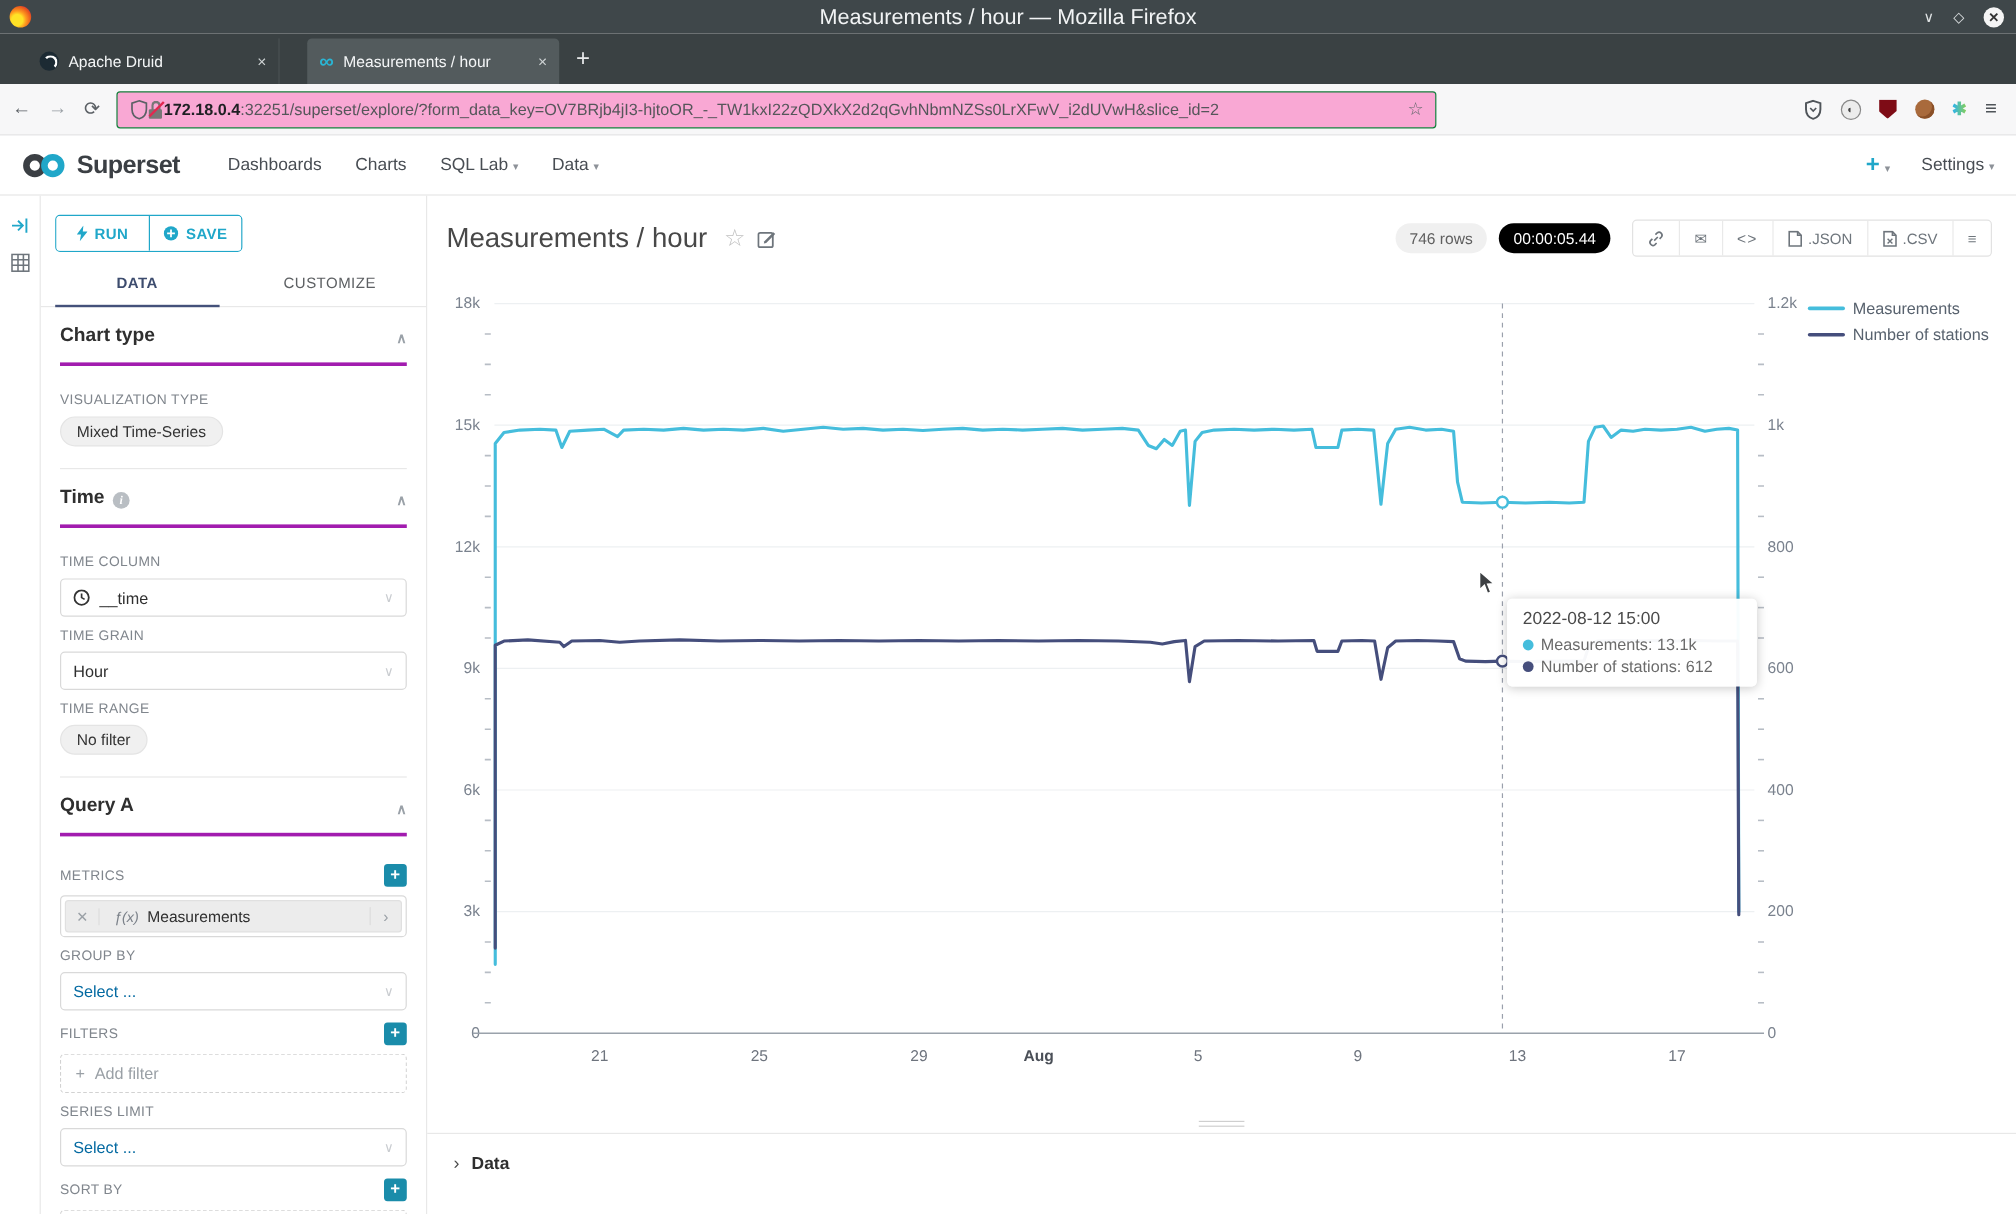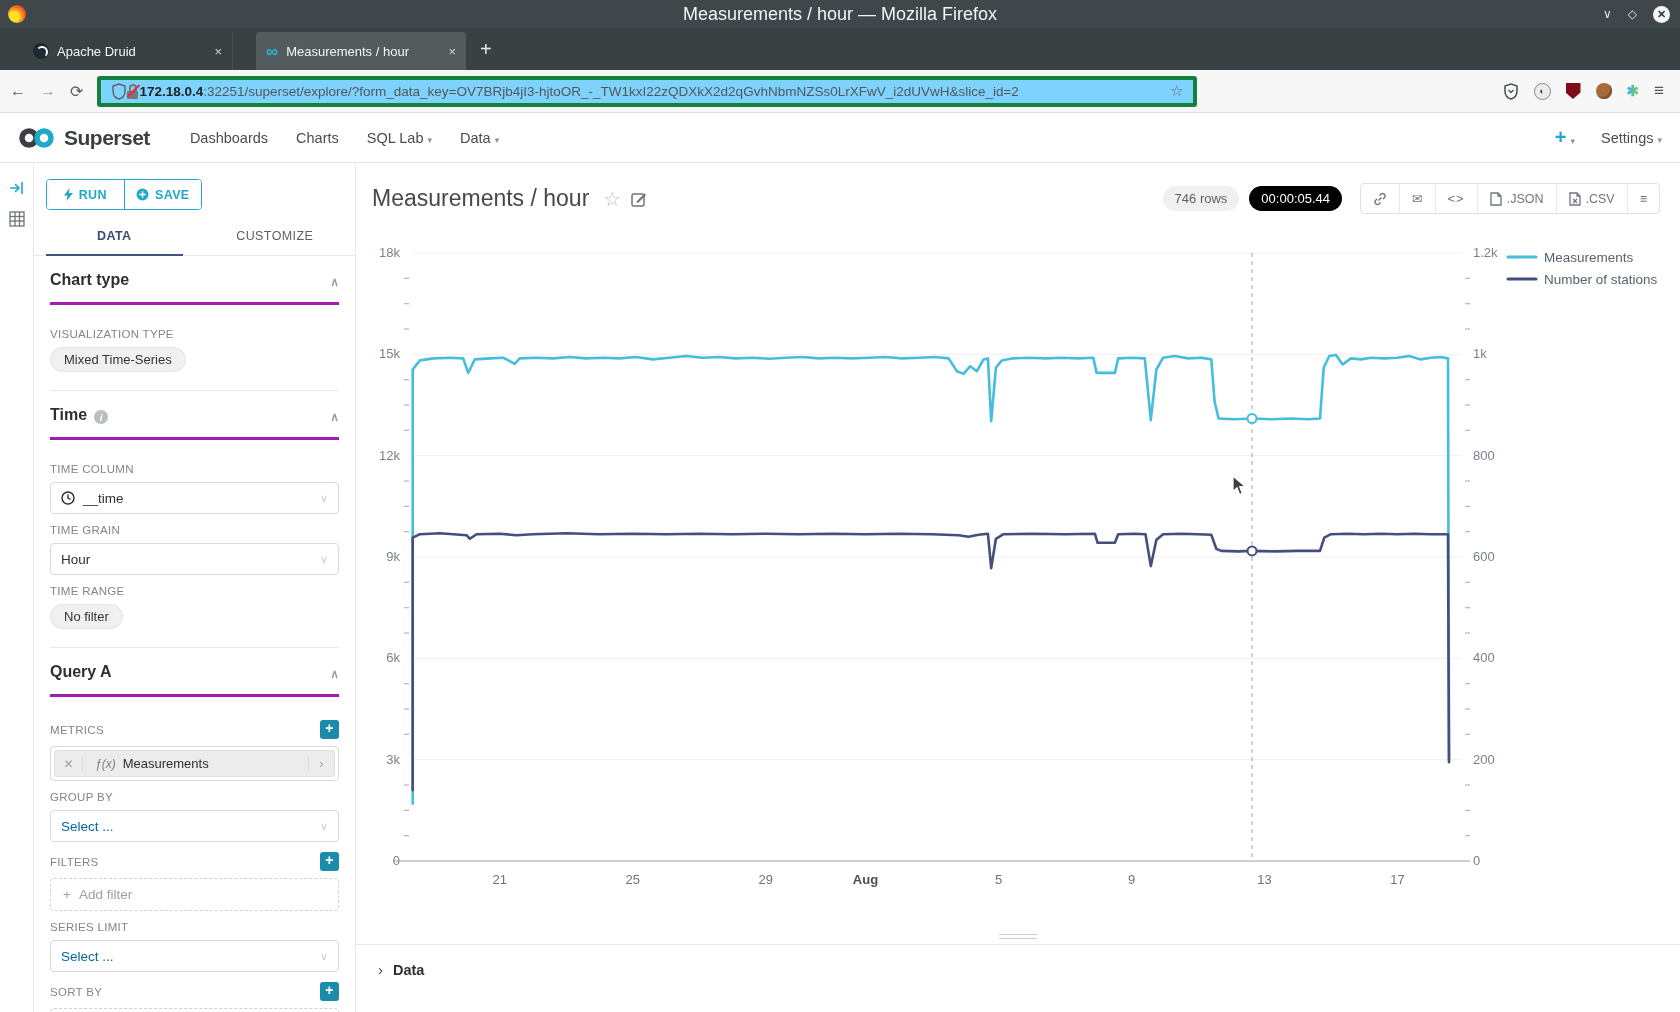--- a/index.html
+++ b/index.html
@@ -24,21 +24,21 @@
   .tab-close { color:#cfd4d5; font-size:13px; }
   .newtab { color:#e8eaeb; font-size:20px; padding:0 14px; align-self:center; }
   .druid-ico { width:16px; height:16px; border-radius:50%; background:#1c2a33; position:relative; }
   .druid-ico::after { content:""; position:absolute; left:3px; top:3px; width:8px; height:8px;
     border-radius:50%; border:2px solid #fff; border-left-color:transparent; border-bottom-color:transparent; }
   .ss-ico { color:#2ab5d4; font-size:17px; font-weight:bold; line-height:1; }
 
   .urlbar { height:43px; background:#f7f7f8; border-bottom:1px solid #e0e0e2; display:flex; align-items:center; padding:0 10px; gap:14px; }
   .nav-glyph { color:#5c6166; font-size:16px; }
   .nav-glyph.dim { color:#9aa0a5; }
-  .url-field { flex:0 0 1100px; height:31px; background:#7dd3fc; border:4px solid #15803d; border-radius:3px;
+  .url-field { flex:0 0 1100px; height:31px; background:#f9a8d4; border:1px solid #15803d; border-radius:3px;
     display:flex; align-items:center; padding:0 10px; gap:0; font-size:13.5px; }
   .url-text { flex:1; white-space:nowrap; overflow:hidden; color:#55565a; }
   .url-host { color:#1f2024; font-weight:bold; }
   .lock-wrap { position:relative; width:12px; height:15px; }
   .lock-body { position:absolute; bottom:0; width:11px; height:8px; background:#777; border-radius:1px; }
   .lock-sh { position:absolute; top:0; left:1.5px; width:8px; height:8px; border:2px solid #777;
     border-bottom:none; border-radius:5px 5px 0 0; }
   .lock-slash { position:absolute; left:-2px; top:6px; width:17px; height:2px; background:#e22850; transform:rotate(-45deg); }
   .ext-icons { display:flex; align-items:center; gap:15px; margin-left:auto; padding-right:6px; }
   .shield-svg { width:16px; height:17px; }
@@ -436,20 +436,31 @@
           <line x1="896.0332488917036" x2="896.0332488917036" y1="20" y2="628" stroke="#9aa0ac" stroke-width="1" stroke-dasharray="4 4"></line>
           <path d="M56.7,570.6L56.7,136.5L64.0,127.4L77.3,125.4L93.9,124.7L107.2,125.4L112.2,139.9L118.8,126.4L133.8,125.4L147.1,124.7L158.7,130.8L163.7,125.4L180.4,124.7L197.0,125.4L213.6,124.0L230.2,125.4L246.8,124.7L263.5,125.4L280.1,124.0L296.7,126.4L313.3,124.7L330.0,123.0L346.6,124.7L363.2,124.0L379.8,125.4L396.5,124.7L413.1,125.7L429.7,124.7L446.3,124.0L463.0,125.4L479.6,124.7L496.2,125.4L512.8,124.7L529.5,124.0L546.1,125.4L562.7,124.7L579.3,124.0L592.6,125.4L600.9,138.2L607.6,140.9L614.2,133.2L620.9,138.2L627.5,126.4L631.9,125.4L635.2,188.2L639.9,134.8L645.8,127.4L655.8,125.4L672.4,124.7L689.1,125.4L705.7,124.7L722.3,125.4L737.3,124.7L740.6,139.9L758.9,139.9L762.2,125.4L775.5,124.7L788.8,125.4L794.8,187.2L800.4,136.5L807.1,124.7L818.7,123.0L832.0,125.4L845.3,124.7L855.3,126.4L858.6,168.6L862.6,185.5L878.6,186.2L896.0,185.5L915.2,186.2L935.1,185.5L951.7,186.2L964.0,185.5L967.7,134.8L973.3,123.0L980.0,122.0L986.6,131.5L994.9,125.4L1004.9,126.4L1014.9,124.7L1028.2,125.4L1041.5,124.7L1053.1,123.0L1064.8,126.4L1074.7,124.7L1084.7,124.0L1092.0,125.4L1093.0,526.7" fill="none" stroke="#45bddc" stroke-width="2.6" stroke-linejoin="round" stroke-linecap="round"></path>
           <path d="M56.7,557.1L56.7,304.7L64.0,301.2L83.9,300.2L110.5,302.2L113.9,305.8L120.5,301.2L143.8,300.7L160.4,302.2L177.0,301.2L210.3,300.2L243.5,301.2L276.8,300.7L310.0,301.2L343.3,300.7L376.5,301.2L409.8,300.7L443.0,301.2L476.3,300.7L509.5,301.2L542.8,300.7L576.0,301.2L602.6,302.2L612.6,303.7L622.6,301.7L631.9,300.7L635.2,335.1L639.9,305.8L647.5,301.2L675.8,300.7L709.0,301.2L738.9,300.7L741.6,309.8L758.9,309.8L762.2,301.2L778.8,300.7L789.5,301.2L794.8,333.1L800.4,306.8L807.1,301.2L825.4,300.7L842.0,301.2L855.3,301.7L860.3,315.9L865.3,317.9L881.9,318.4L896.0,317.9L918.5,318.4L941.8,317.9L964.0,317.9L968.3,304.7L975.0,301.2L991.6,300.7L1008.2,301.2L1024.9,300.7L1041.5,301.2L1058.1,300.7L1074.7,301.2L1092.0,301.2L1093.0,529.2" fill="none" stroke="#454e7c" stroke-width="2.6" stroke-linejoin="round" stroke-linecap="round"></path>
           <circle cx="896.0332488917036" cy="185.51111111111112" r="4.5" fill="#fff" stroke="#45bddc" stroke-width="2"></circle>
           <circle cx="896.0332488917036" cy="317.92" r="4.5" fill="#fff" stroke="#454e7c" stroke-width="2"></circle>
           <line x1="1152" x2="1180" y1="24" y2="24" stroke="#45bddc" stroke-width="3" stroke-linecap="round"></line>
           <text x="1188" y="28.5" font-size="13.5" fill="#58626e">Measurements</text>
           <line x1="1152" x2="1180" y1="46" y2="46" stroke="#454e7c" stroke-width="3" stroke-linecap="round"></line>
           <text x="1188" y="50.5" font-size="13.5" fill="#58626e">Number of stations</text>
         </svg>
+      <div class="tooltip">
+        <div class="tt-date">2022-08-12 15:00</div>
+        <div class="tt-row">
+          <span class="tt-dot" id="ttdot0" style="background: rgb(69, 189, 220);"></span>
+          <span>Measurements: 13.1k</span>
+        </div>
+        <div class="tt-row">
+          <span class="tt-dot" id="ttdot1" style="background: rgb(69, 78, 124);"></span>
+          <span>Number of stations: 612</span>
+        </div>
+      </div>
       <svg class="cursor" width="14" height="21" viewBox="0 0 14 21">
         <path d="M1 1 L1 16.5 L5 12.8 L7.6 19.5 L10.3 18.4 L7.7 11.8 L13 11.4 Z" fill="#3d4043" stroke="#fff" stroke-width="1.2"></path>
       </svg>
     </div>
 
     <div class="handle">
         <div></div>
         <div></div>
       </div>
     <div class="datapanel">

